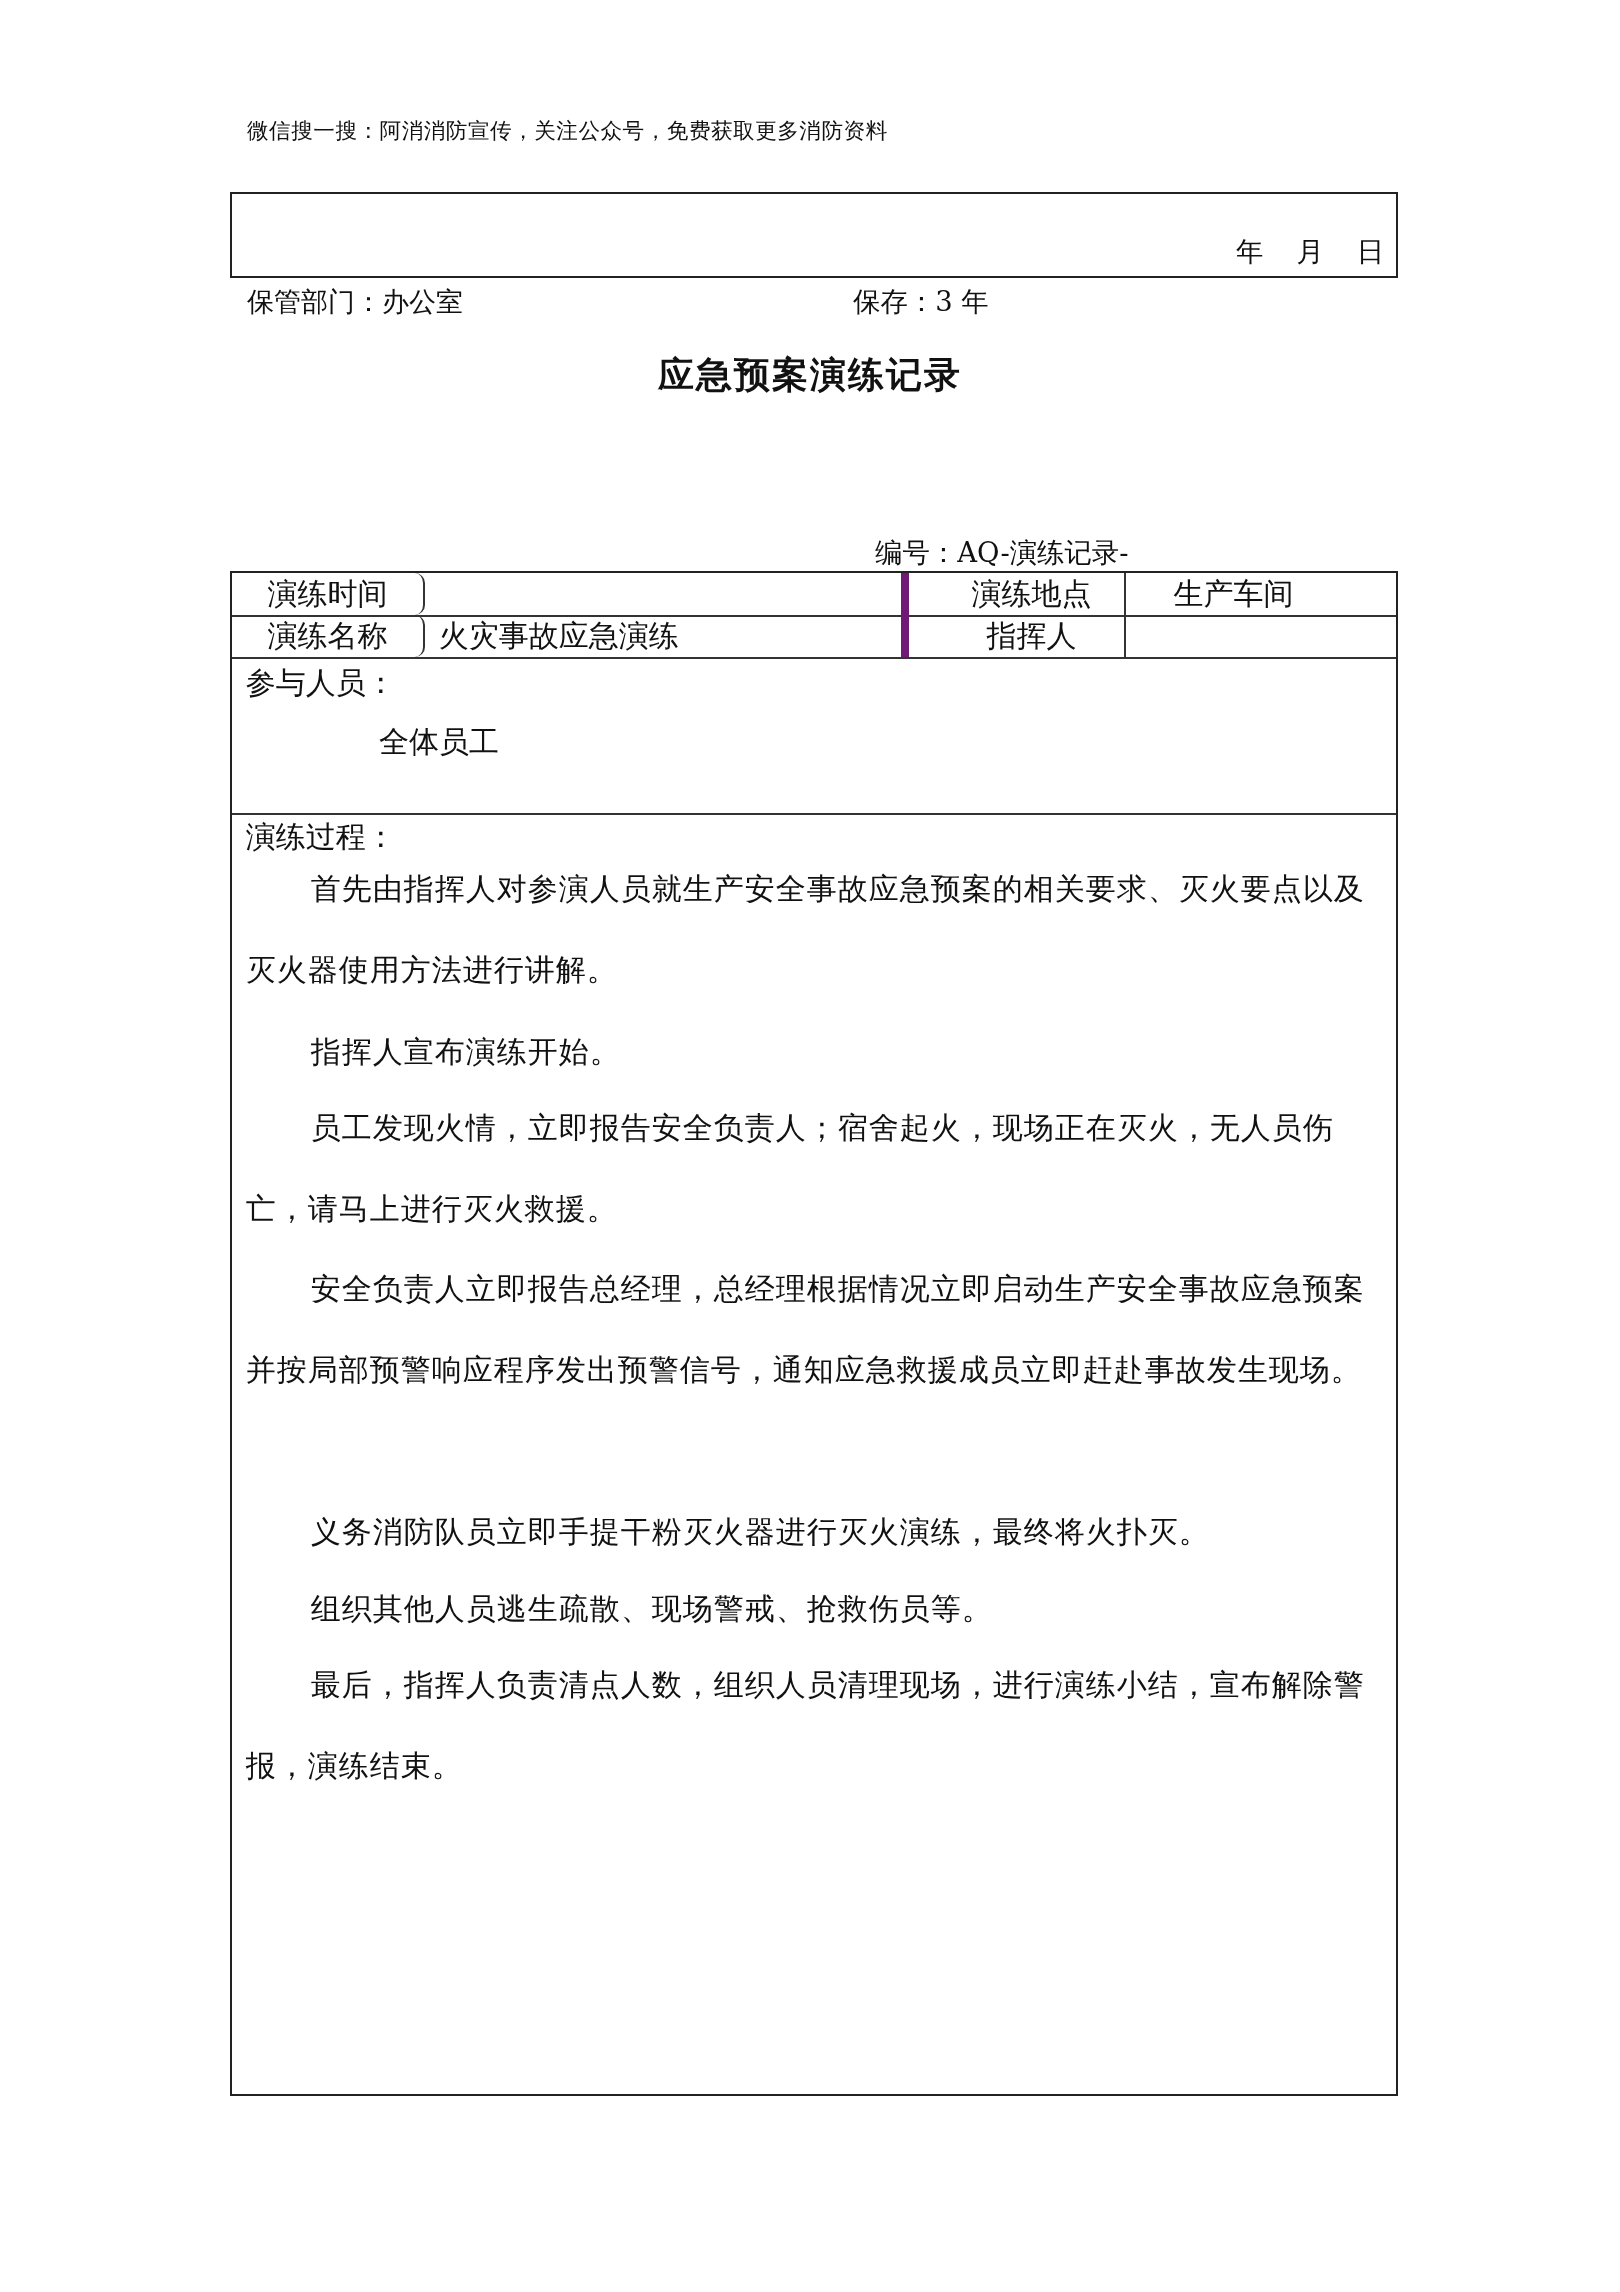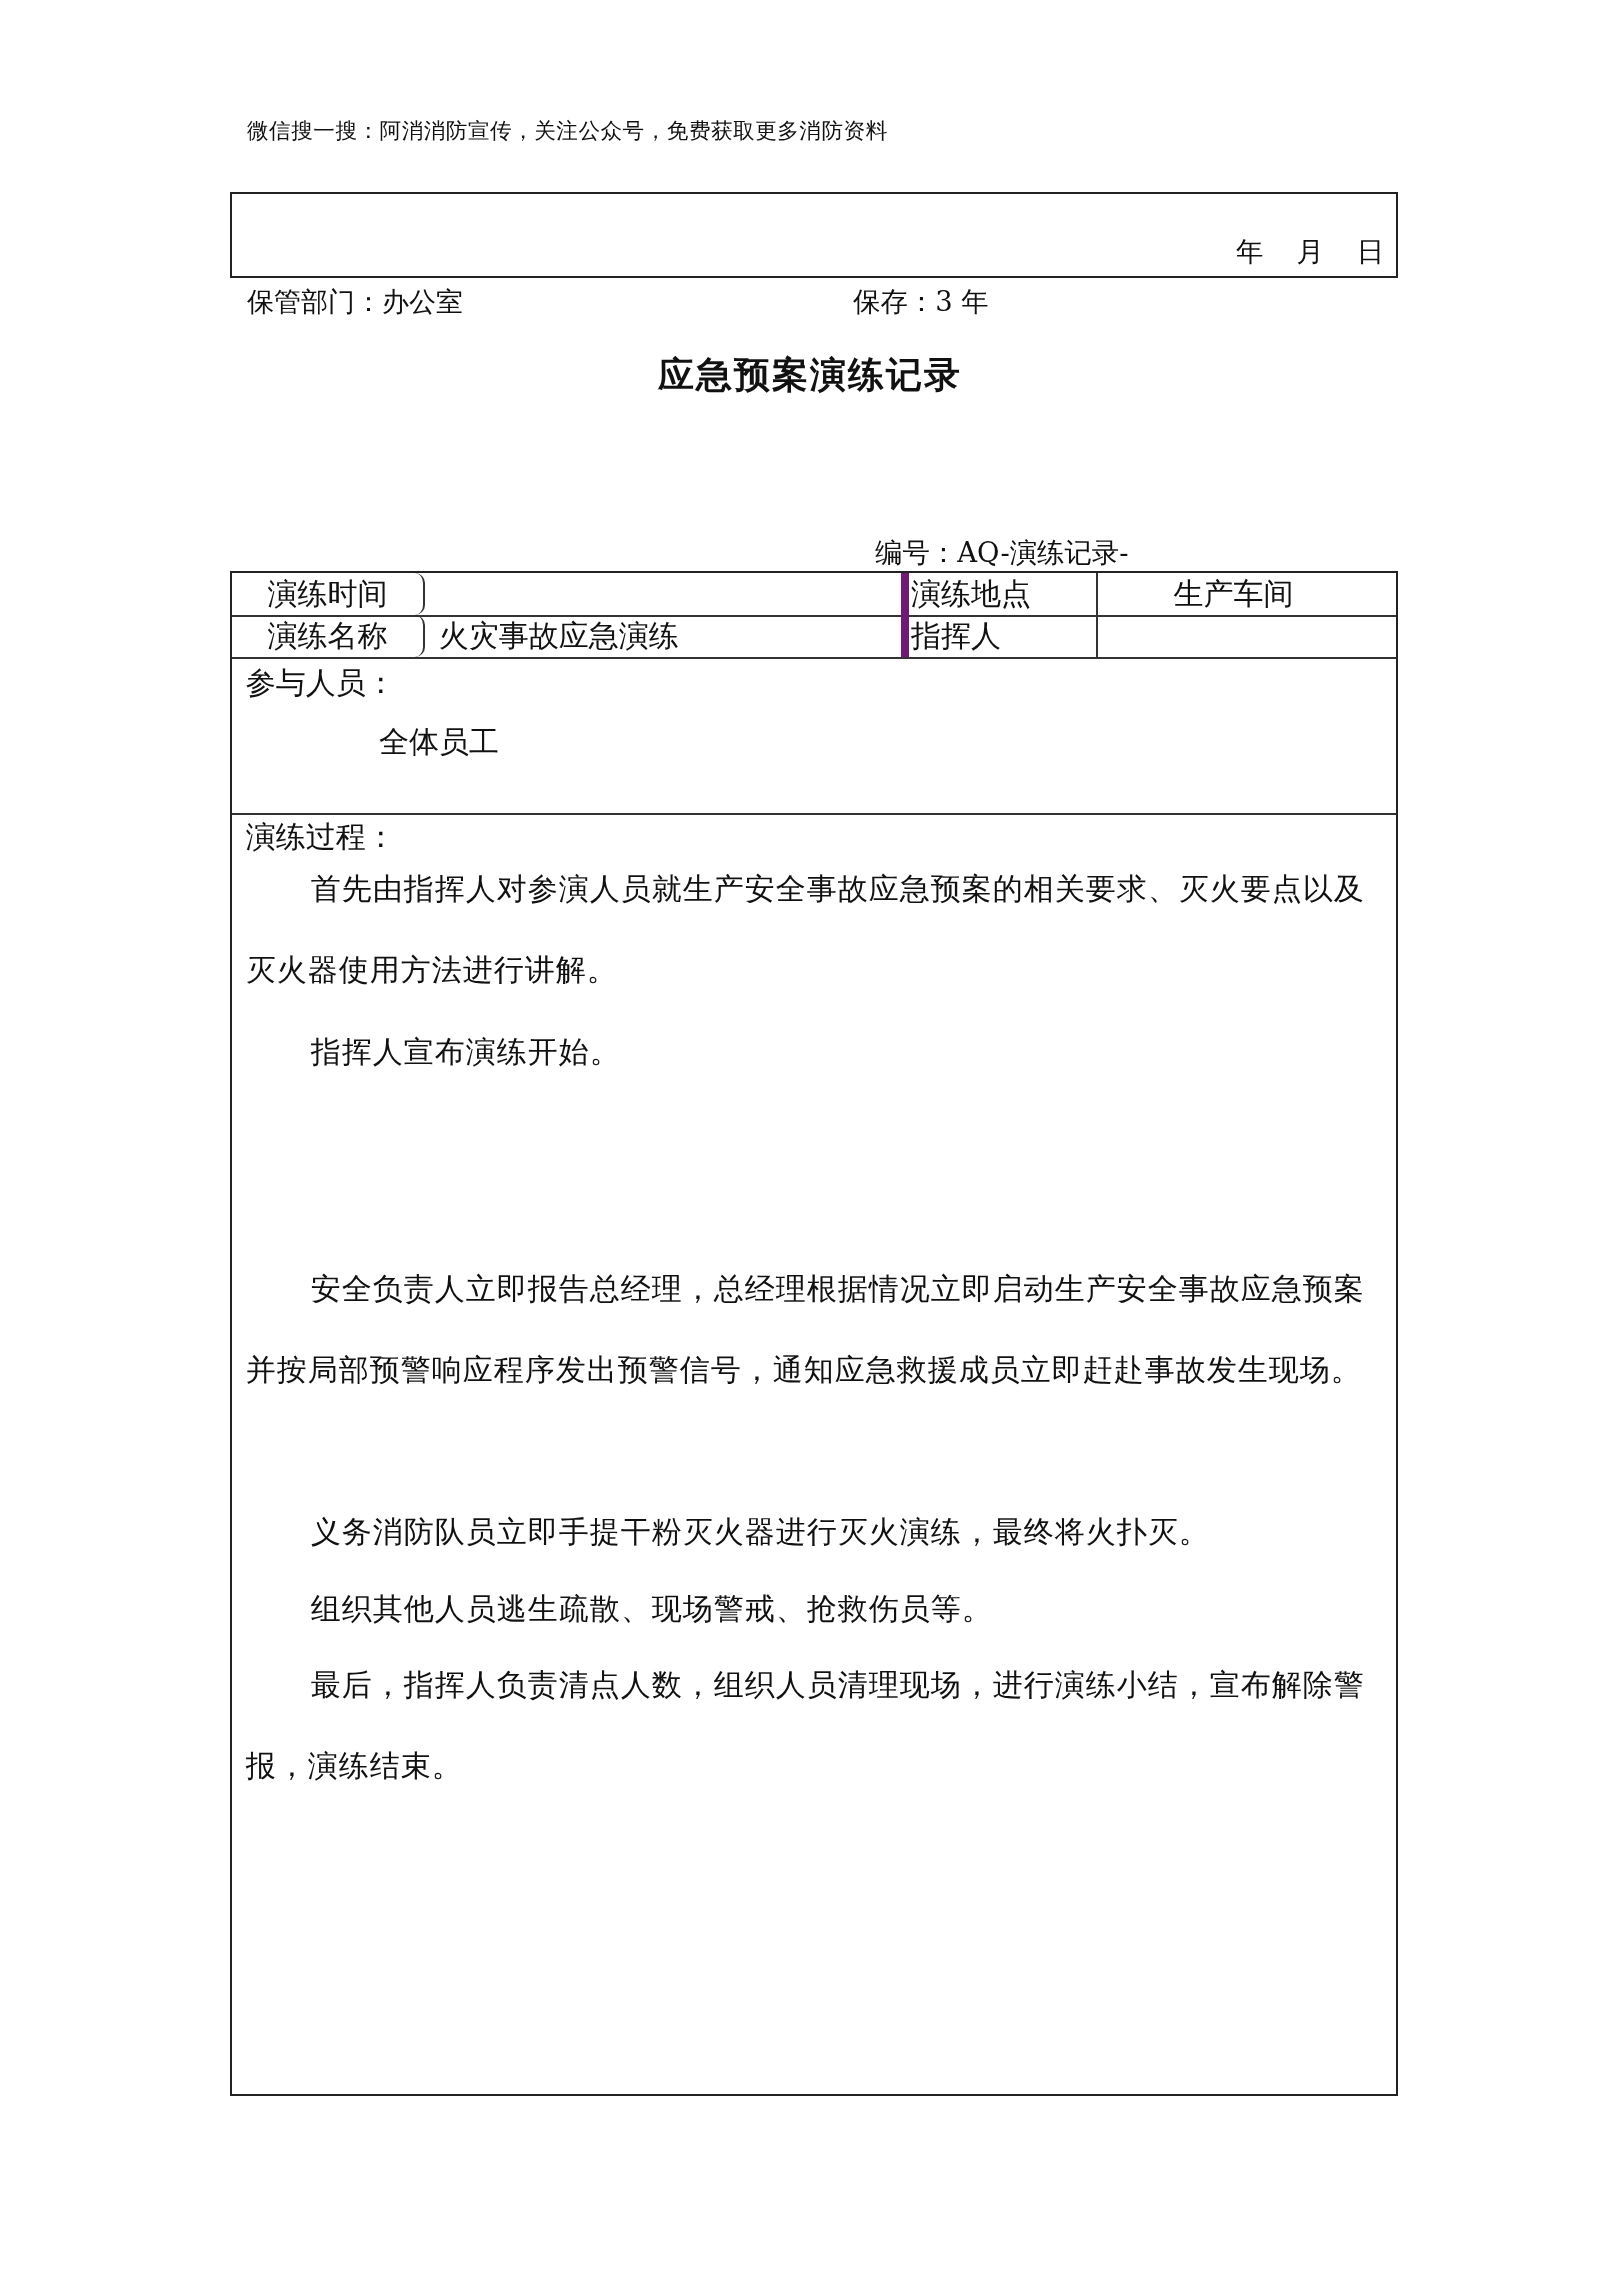--- a/index.html
+++ b/index.html
@@ -35,21 +35,21 @@
     position: absolute; left: 0; width: 100%; height: 44px;
     border-bottom: 2px solid #333; box-sizing: border-box;
     font-size: 30px;
   }
   .cell {
     position: absolute; top: 0; height: 42px; line-height: 42px;
     box-sizing: border-box; white-space: nowrap; overflow: hidden;
   }
   .c1 { left: 0; width: 193px; text-align: center; border-right: 2px solid #333; border-radius: 10px; }
   .c2 { left: 193px; width: 484px; padding-left: 13.7px; border-right: 8px solid #701a75; }
-  .c3 { left: 679px; width: 187px; border-right: 2px solid #333; }
+  .c3 { left: 707px; width: 187px; text-align: center; border-right: 2px solid #333; }
   .c4 { left: 875px; width: 253px; text-align: center; border-radius: 20px; }
 
   .participants {
     position: absolute; left: 0; top: 86px; width: 100%; height: 156px;
     border-bottom: 2px solid #333; box-sizing: border-box;
   }
   .section-label { position: absolute; left: 13.7px; font-size: 30px; white-space: nowrap; }
   .participants-value { position: absolute; left: 147px; top: 63px; font-size: 30px; }
 
   .process { position: absolute; left: 0; top: 242px; width: 100%; bottom: 0; }
@@ -94,19 +94,20 @@
 
   <div class="participants">
     <div class="section-label" style="top:3.9px;">参与人员：</div>
     <div class="participants-value">全体员工</div>
   </div>
 
   <div class="process">
     <div class="section-label" style="top:2px;">演练过程：</div>
     <div class="para" style="top:33px; text-indent:65px;">首先由指挥人对参演人员就生产安全事故应急预案的相关要求、灭火要点以及灭火器使用方法进行讲解。</div>
     <div class="para" style="top:196px; text-indent:65px;">指挥人宣布演练开始。</div>
+    <div class="para" style="top:272px; text-indent:65px;">员工发现火情，立即报告安全负责人；宿舍起火，现场正在灭火，无人员伤亡，请马上进行灭火救援。</div>
     <div class="para" style="top:433px; text-indent:65px;">安全负责人立即报告总经理，总经理根据情况立即启动生产安全事故应急预案并按局部预警响应程序发出预警信号，通知应急救援成员立即赶赴事故发生现场。</div>
     <div class="para" style="top:676px; text-indent:65px;">义务消防队员立即手提干粉灭火器进行灭火演练，最终将火扑灭。</div>
     <div class="para" style="top:753px; text-indent:65px;">组织其他人员逃生疏散、现场警戒、抢救伤员等。</div>
     <div class="para" style="top:829px; text-indent:65px;">最后，指挥人负责清点人数，组织人员清理现场，进行演练小结，宣布解除警报，演练结束。</div>
   </div>
 </div>
 
 
 </body></html>

